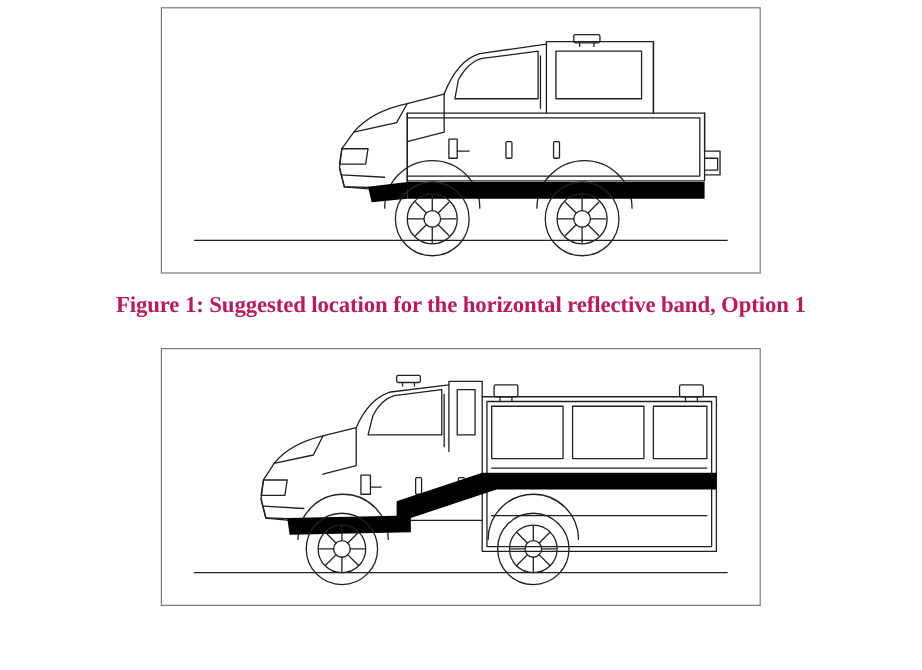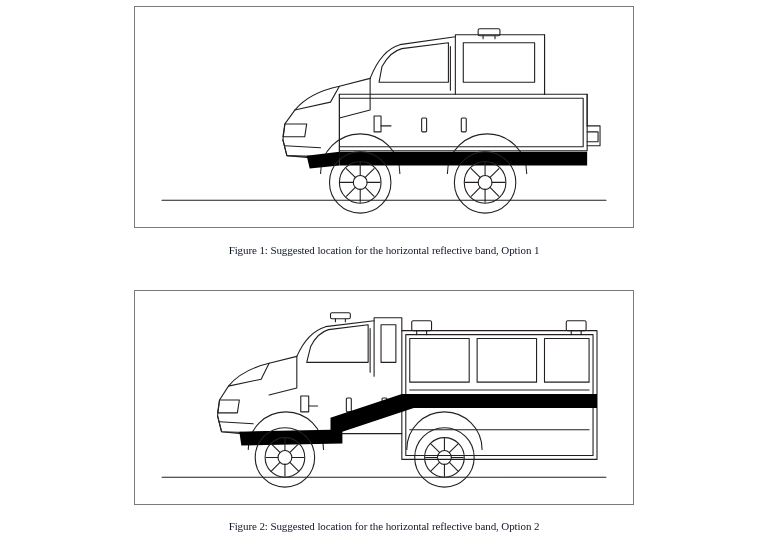--- a/index.html
+++ b/index.html
@@ -42,24 +42,24 @@
     height: 222px;
   }
   #figure-2-frame {
     width: 500px;
     height: 215px;
   }
 
   .figure-caption {
     text-align: center;
     font-family: "Liberation Serif", serif;
-    font-weight: normal;
-    font-size: 11px;
+    font-weight: bold;
+    font-size: 19px;
     letter-spacing: -0.1px;
-    color: #0f172a;
+    color: #be185d;
   }
   #figure-1-caption { margin-top: 16px; }
   #figure-2-caption { margin-top: 15px; }
 
   .figure-svg {
     display: block;
     width: 100%;
     height: 100%;
   }
 </style>
@@ -220,16 +220,15 @@
             <line x1="304" y1="168" x2="292" y2="168"></line>
             <line x1="318" y1="168" x2="330" y2="168"></line>
             <line x1="306" y1="163" x2="297" y2="154"></line>
             <line x1="316" y1="173" x2="325" y2="182"></line>
             <line x1="316" y1="163" x2="325" y2="154"></line>
             <line x1="306" y1="173" x2="297" y2="182"></line>
           </g>
         </g>
       </svg>
     </div>
-    <div class="figure-caption" id="figure-2-caption">Figure 2: Suggested location for the horizontal reflective band, Option 2</div>
   </div>
 
 </div>
 
 </body></html>

